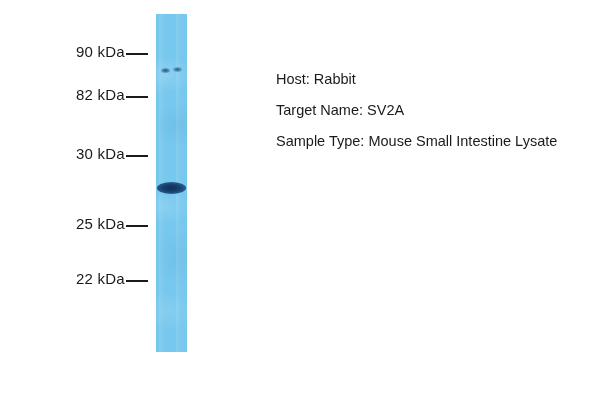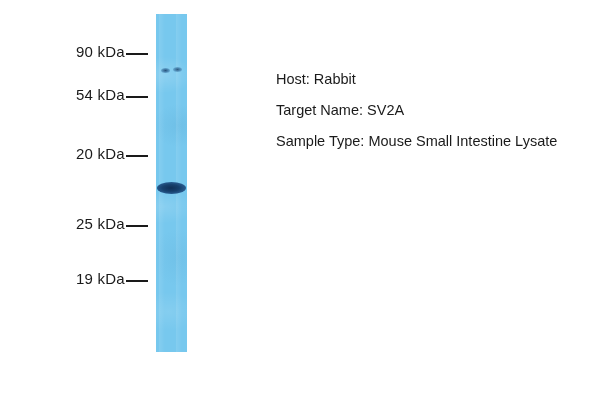--- a/index.html
+++ b/index.html
@@ -131,30 +131,30 @@
 </head>
 <body>
 
 <div id="figure">
 
   <div>
     <div class="ladder-label" style="left:76px; top:43px;">
       <span class="mw-text">90 kDa</span><span class="mw-tick"></span>
     </div>
     <div class="ladder-label" style="left:76px; top:86px;">
-      <span class="mw-text">54 kDa</span><span class="mw-tick"></span>
+      <span class="mw-text">82 kDa</span><span class="mw-tick"></span>
     </div>
     <div class="ladder-label" style="left:76px; top:145px;">
-      <span class="mw-text">20 kDa</span><span class="mw-tick"></span>
+      <span class="mw-text">30 kDa</span><span class="mw-tick"></span>
     </div>
     <div class="ladder-label" style="left:76px; top:215px;">
       <span class="mw-text">25 kDa</span><span class="mw-tick"></span>
     </div>
     <div class="ladder-label" style="left:76px; top:270px;">
-      <span class="mw-text">19 kDa</span><span class="mw-tick"></span>
+      <span class="mw-text">22 kDa</span><span class="mw-tick"></span>
     </div>
   </div>
 
   <div id="lane">
     <div class="mottle"></div>
     <div class="vstreak" style="left:3px;"></div>
     <div class="vstreak" style="left:20px;"></div>
     <div class="band band-faint-a"></div>
     <div class="band band-faint-b"></div>
     <div class="band band-main"></div>

